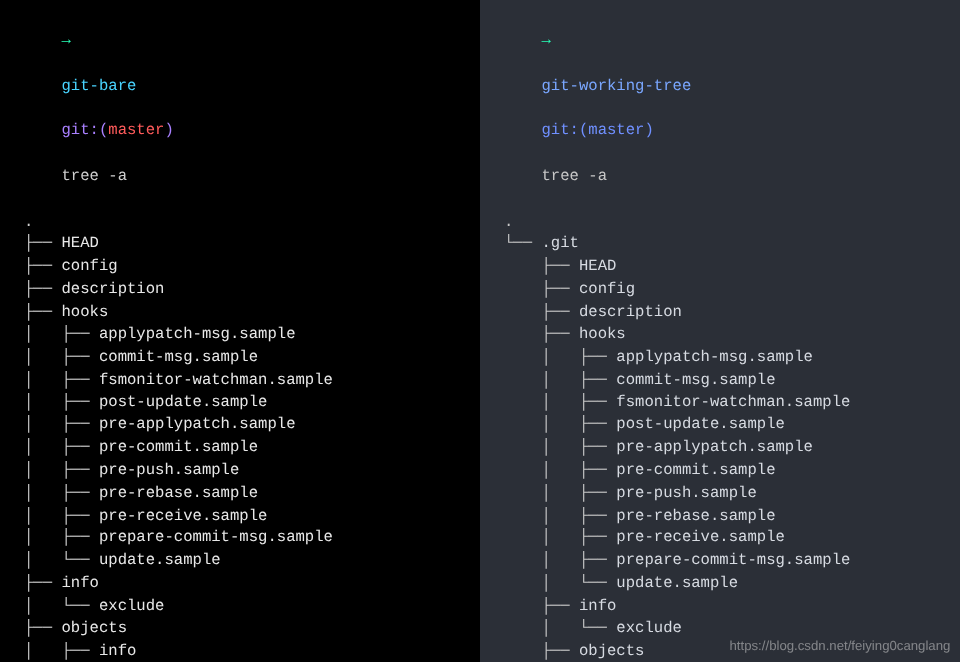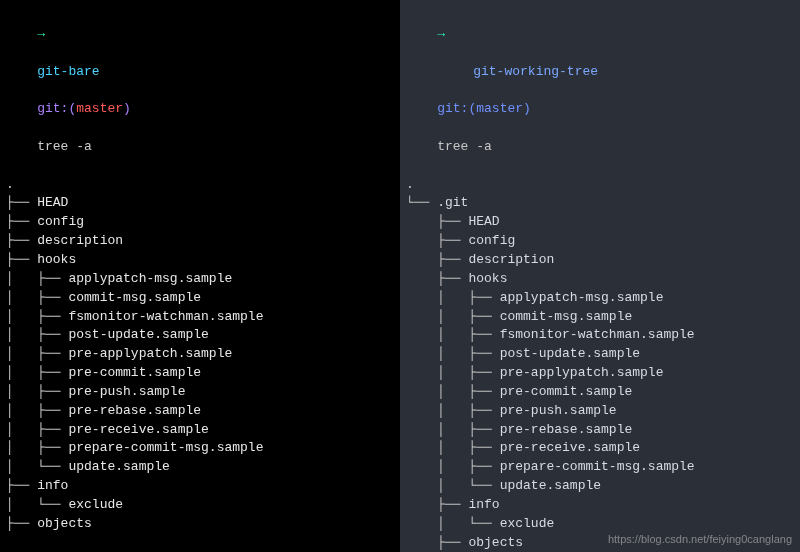--- a/index.html
+++ b/index.html
@@ -7,31 +7,31 @@
     font-family: "Menlo", "Consolas", "Courier New", monospace;
     font-size: 13px;
     line-height: 1.45;
     width: 800px;
     height: 552px;
     display: flex;
     overflow: hidden;
   }
   .pane {
     height: 100%;
-    padding: 6px 10px 6px 6px;
+    padding: 6px 10px 6px 20px;
     position: relative;
     overflow: hidden;
   }
   .pane-left  { width: 400px; background: #000; color: #e8e8e8; }
   .pane-right { width: 400px; background: #2b2f37; color: #d7dbe2; }
   .prompt-line { white-space: pre; }
   .arrow  { color: #27ffb7; }
   .arrow-r{ color: #27ffb7; }
   .dir-l  { color: #49d4ff; }
-  .dir-r  { color: #7aa7ff; margin-left: 36px; }
+  .dir-r  { color: #7aa7ff; }
   .git-kw-l { color: #a980ff; }
   .git-kw-r { color: #7090ff; }
   .branch-l { color: #ff5b5b; }
   .branch-r { color: #7090ff; }
   .cmd-l  { color: #cfcfcf; }
   .cmd-r  { color: #c7c7c7; }
   .tree-l { color: #cfcfcf; white-space: pre; }
   .tree-r { color: #c7c7c7; white-space: pre; }
   .file-l { color: #e8e8e8; }
   .file-r { color: #d7dbe2; font-family: Liberation Mono, monospace; }
@@ -70,20 +70,21 @@
       <div class="tree-l"><span>│   ├── </span><span class="file-l">pre-applypatch.sample</span></div>
       <div class="tree-l"><span>│   ├── </span><span class="file-l">pre-commit.sample</span></div>
       <div class="tree-l"><span>│   ├── </span><span class="file-l">pre-push.sample</span></div>
       <div class="tree-l"><span>│   ├── </span><span class="file-l">pre-rebase.sample</span></div>
       <div class="tree-l"><span>│   ├── </span><span class="file-l">pre-receive.sample</span></div>
       <div class="tree-l"><span>│   ├── </span><span class="file-l">prepare-commit-msg.sample</span></div>
       <div class="tree-l"><span>│   └── </span><span class="file-l">update.sample</span></div>
       <div class="tree-l"><span>├── </span><span class="file-l">info</span></div>
       <div class="tree-l"><span>│   └── </span><span class="file-l">exclude</span></div>
       <div class="tree-l"><span>├── </span><span class="file-l">objects</span></div>
+      <div class="tree-l"><span>│   ├── </span><span class="file-l">info</span></div>
     </div>
 
 </div>
 
 <div class="pane pane-right">
   <div class="prompt-line">
     <span class="arrow-r">→</span>
     <span> </span>
     <span class="dir-r">git-working-tree</span>
     <span> </span>

